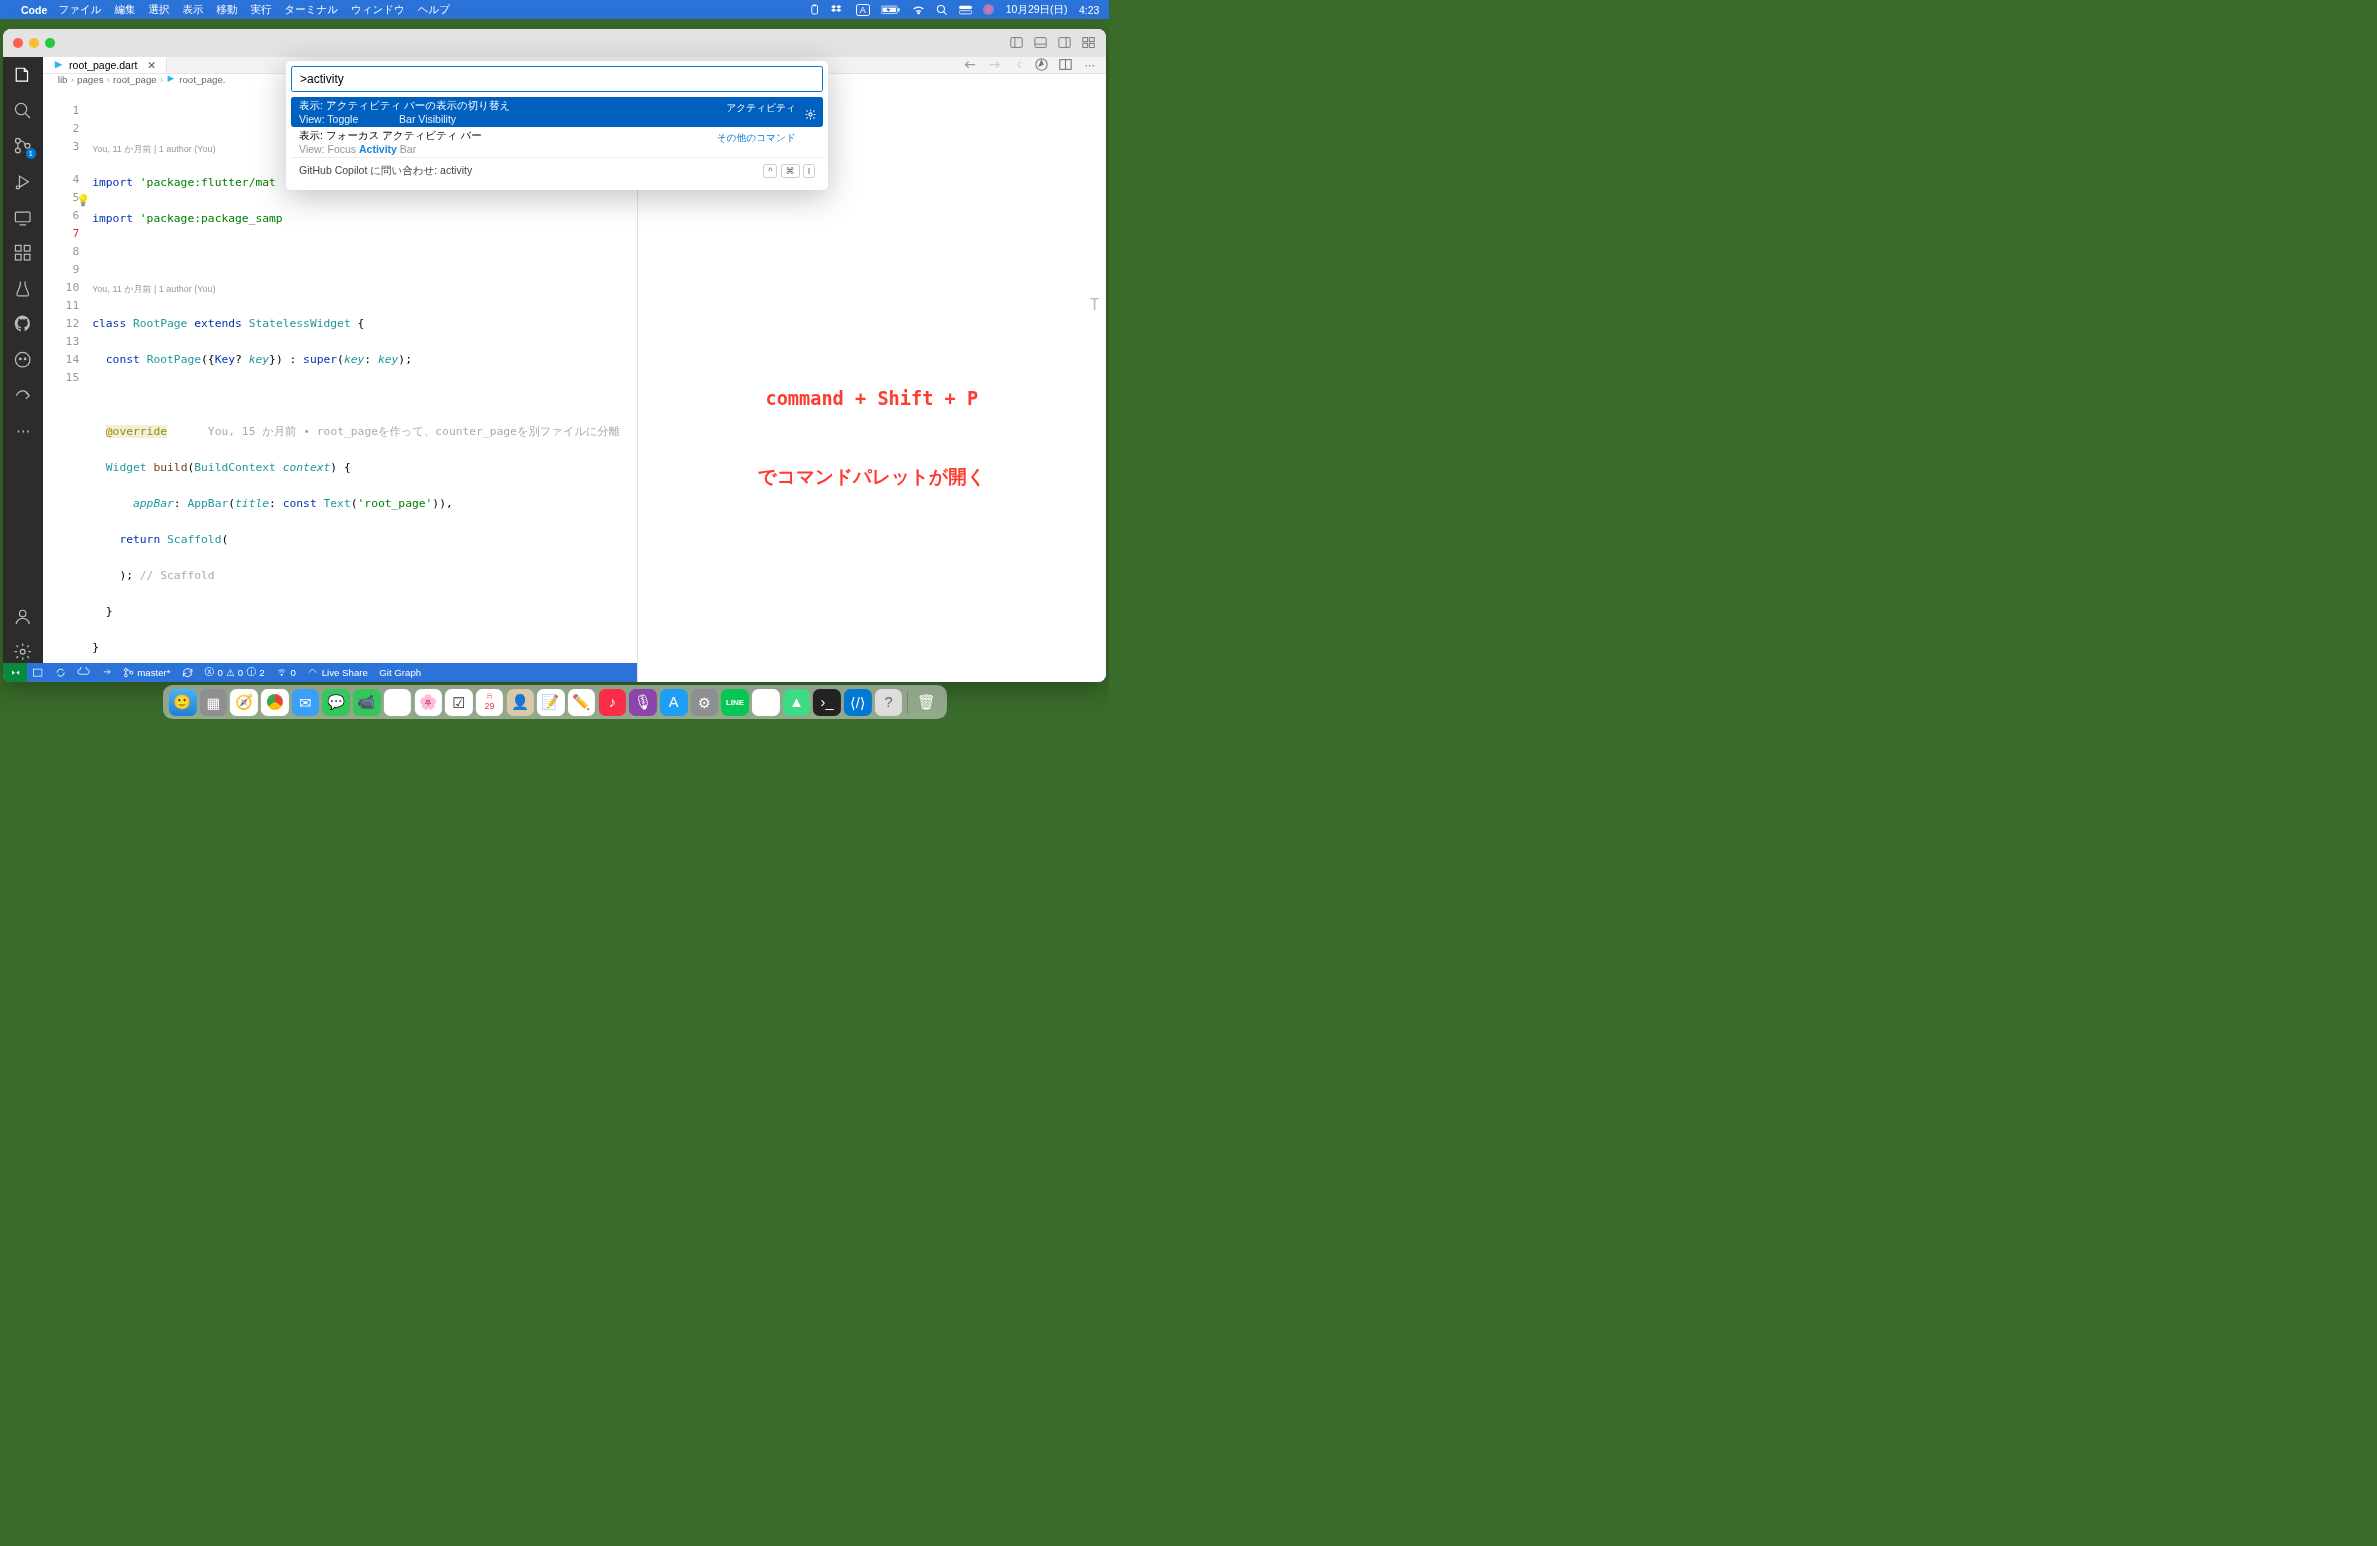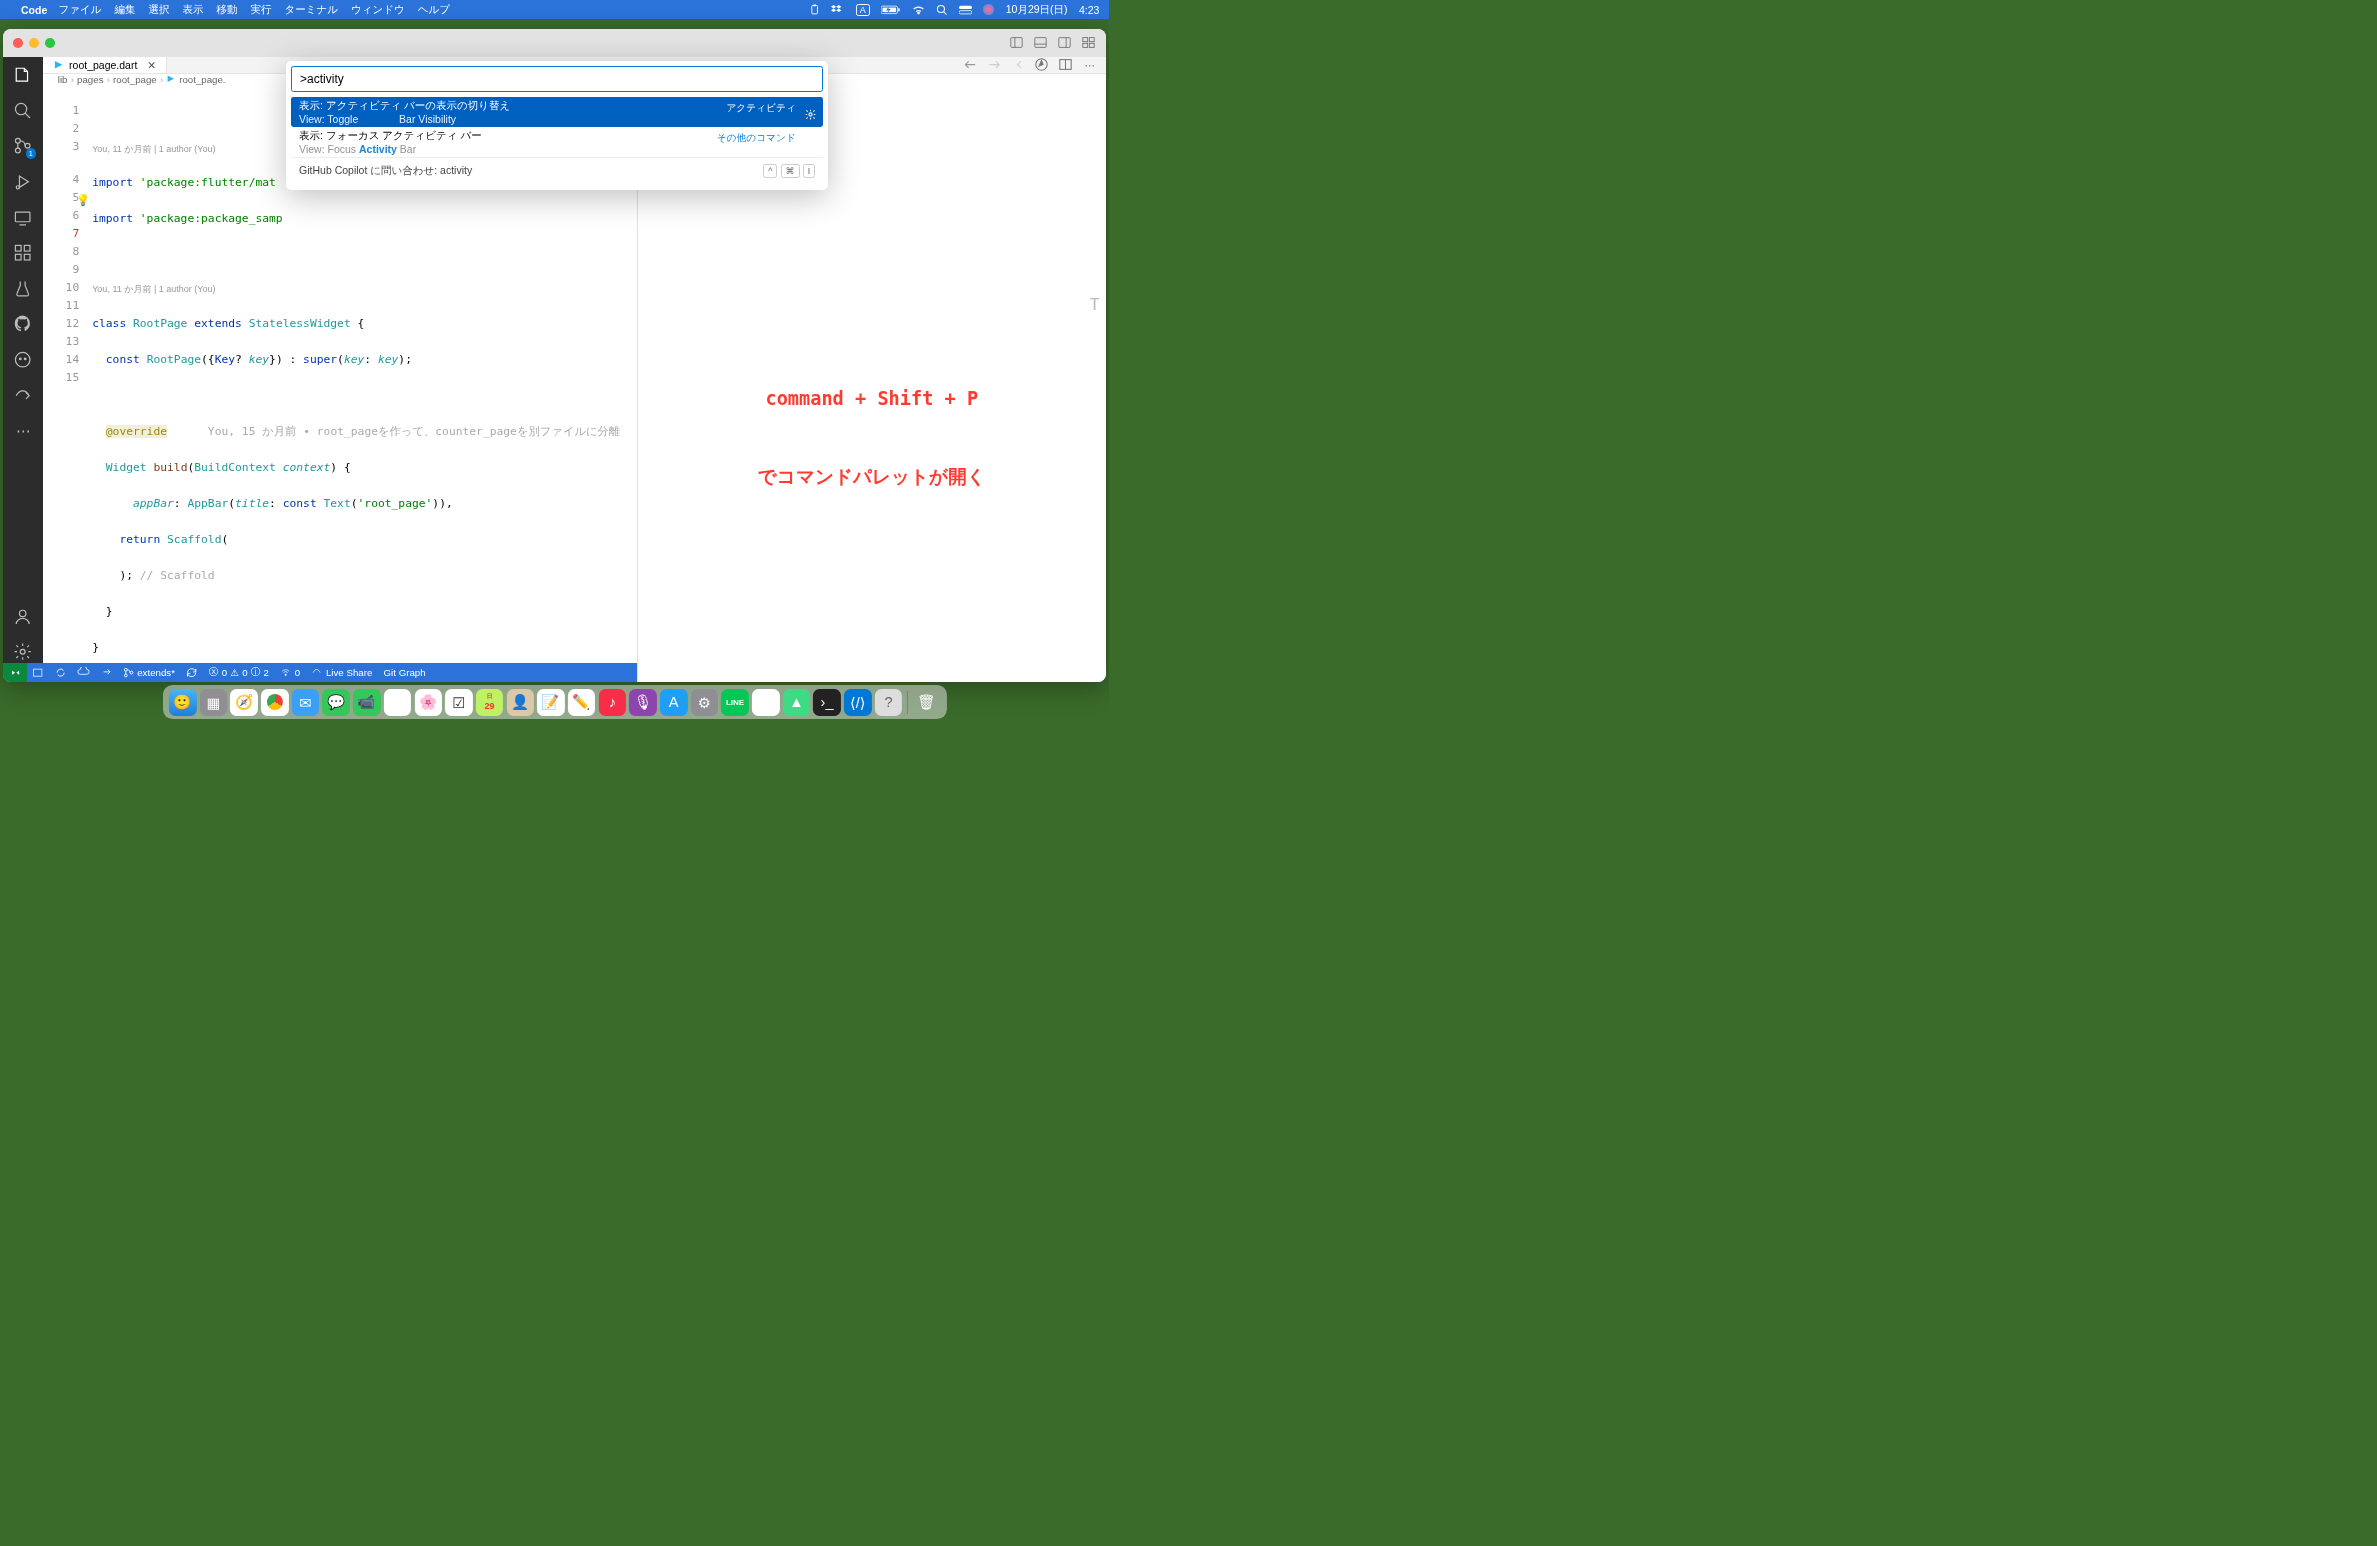--- a/index.html
+++ b/index.html
@@ -401,21 +401,21 @@
           <path d="M2 6h8M7 3l3 3-3 3"></path>
         </svg>
       </span>
     <span class="sitem">
         <svg width="11.3" height="11.3" viewBox="0 0 16 16" fill="none" stroke="#fff" stroke-width="1.3">
           <circle cx="4" cy="4" r="2"></circle>
           <circle cx="4" cy="12" r="2"></circle>
           <circle cx="12" cy="8" r="2"></circle>
           <path d="M4 6v4M6 4c3 0 4 2 4 4"></path>
         </svg>
-        <span>extends*</span>
+        <span>master*</span>
       </span>
     <span class="sitem">
         <svg width="11.3" height="11.3" viewBox="0 0 16 16" fill="none" stroke="#fff" stroke-width="1.3">
           <path d="M2 8a6 6 0 0111-3l1-2v4h-4M14 8a6 6 0 01-11 3l-1 2V9h4"></path>
         </svg>
       </span>
     <span class="sitem">ⓧ <span>0</span> ⚠ <span>0</span> ⓘ <span>2</span></span>
     <span class="sitem">
         <svg width="11.3" height="11.3" viewBox="0 0 16 16" fill="none" stroke="#fff">
           <circle cx="8" cy="11" r="1" fill="#fff"></circle>
@@ -489,21 +489,21 @@
   <div class="dicon" style="background:#fff;color:#1e7fd6;">🧭</div>
   <div class="dicon" style="background:#fff;">
       <span style="width:16px;height:16px;border-radius:50%;background:conic-gradient(#ea4335 0 120deg,#fbbc05 120deg 240deg,#34a853 240deg);display:block;"></span>
     </div>
   <div class="dicon" style="background:#3a9ff5;">✉</div>
   <div class="dicon" style="background:#34c759;">💬</div>
   <div class="dicon" style="background:#34c759;">📹</div>
   <div class="dicon" style="background:#fff;">🗺</div>
   <div class="dicon" style="background:#fff;">🌸</div>
   <div class="dicon" style="background:#fff;color:#333;">☑</div>
-  <div class="dicon" style="background:#bef264;color:#e33;font-size:9px;flex-direction:column;font-weight:bold;"><div style="font-size:5.7px;">日</div>29</div>
+  <div class="dicon" style="background:#ffffff;color:#e33;font-size:9px;flex-direction:column;"><div style="font-size:5.7px;">日</div>29</div>
   <div class="dicon" style="background:#d9c9a8;">👤</div>
   <div class="dicon" style="background:#fff;color:#fbbf24;">📝</div>
   <div class="dicon" style="background:#fff;">✏️</div>
   <div class="dicon" style="background:#fa2d48;">♪</div>
   <div class="dicon" style="background:#8e44ad;">🎙</div>
   <div class="dicon" style="background:#1e9ff5;">A</div>
   <div class="dicon" style="background:#8e8e93;">⚙</div>
   <div class="dicon" style="background:#06c755;font-size:8px;font-weight:700;">LINE</div>
   <div class="dicon" style="background:#fff;">⧉</div>
   <div class="dicon" style="background:#3ddc84;">▲</div>

